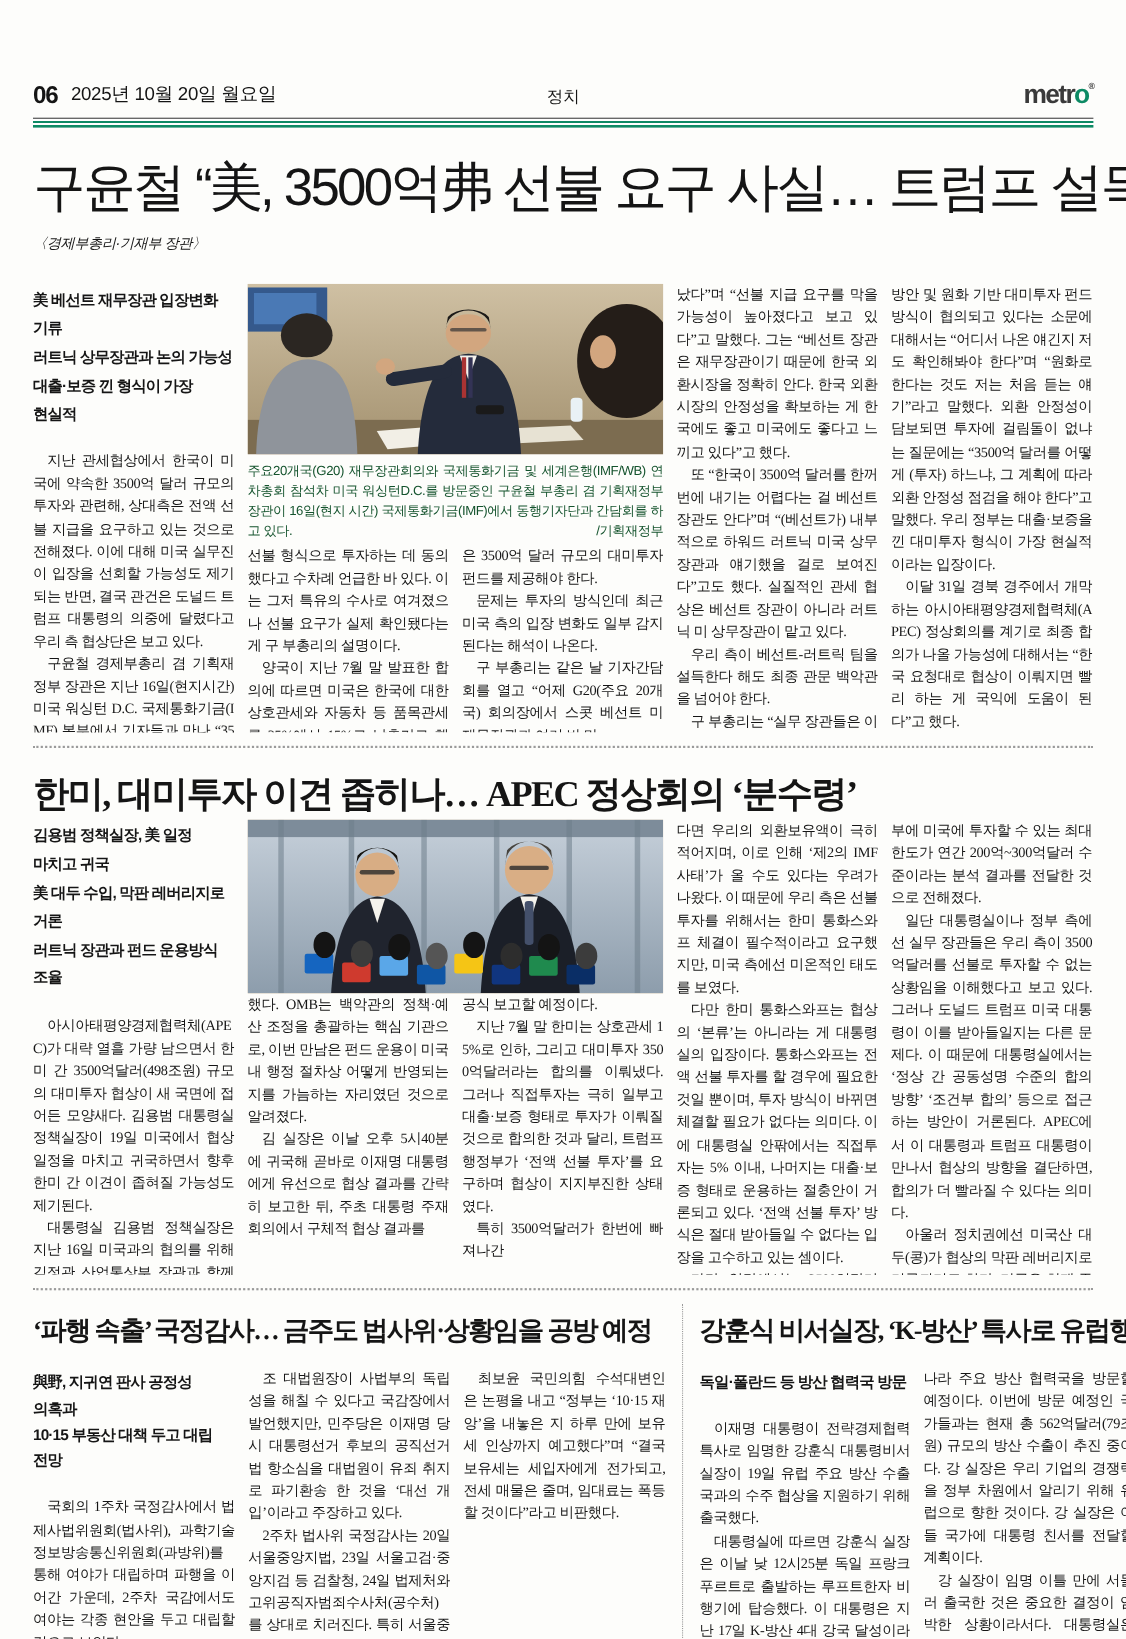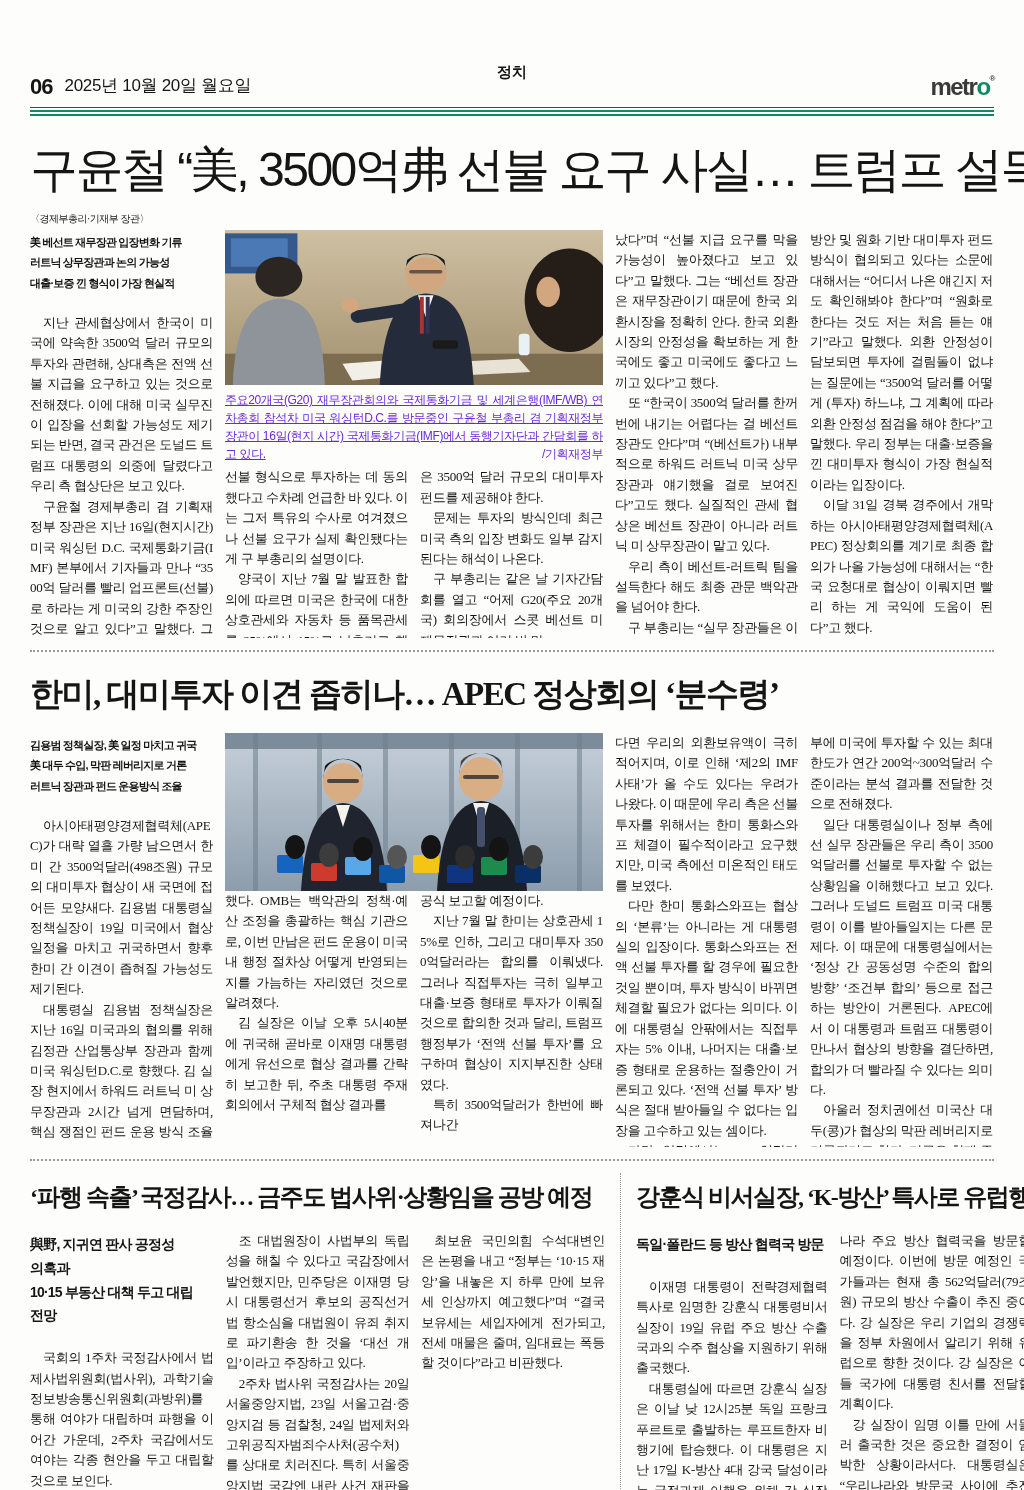--- a/index.html
+++ b/index.html
@@ -5,56 +5,56 @@
   html,body{margin:0;padding:0;background:#e9e9e9;}
   .page{
     position:relative; width:1024px; height:1490px; margin:0 auto;
     background:#fdfdfb; color:#151515; overflow:hidden; box-sizing:border-box;
     padding:0 30px; font-family:"Liberation Serif", serif;
   }
   
   .masthead{display:flex; align-items:flex-end; padding-top:44px; height:56px; position:relative;}
   .pagenum{font-family:"Liberation Sans",sans-serif; font-weight:700; font-size:22px; letter-spacing:-1px;}
   .pagedate{font-family:"Liberation Sans",sans-serif; font-size:17px; margin-left:12px; padding-bottom:3px; letter-spacing:-0.3px;}
-  .section-name{position:absolute; left:50%; transform:translateX(-50%); bottom:18px;
-    font-family:"Liberation Sans",sans-serif; font-weight:700; font-size:15px;}
+  .section-name{position:absolute; left:50%; transform:translateX(-50%); bottom:2px;
+    font-family:"Liberation Sans",sans-serif; font-weight:400; font-size:15px;}
   .brand{margin-left:auto; font-family:"Liberation Sans",sans-serif; font-weight:700; font-size:24px;
     color:#3a3a3a; letter-spacing:-1.5px; line-height:1; padding-bottom:1px;}
   .brand .o{color:#0d8a64;}
   .brand .reg{font-size:8px; vertical-align:top; color:#3a3a3a;}
   .rule-double{margin-top:7px; height:8px; border-top:1px solid #444;
     background:linear-gradient(#fff 0 2px,#0d8a64 2px 4px,#fff 4px 6px,#0d8a64 6px 8px);}
   
   .a1-head{font-family:"Liberation Sans",sans-serif; font-weight:400; font-size:48px;
     letter-spacing:-2.5px; margin:22px 0 10px; white-space:nowrap;}
-  .a1-kicker{font-family:"Liberation Sans",sans-serif; font-size:10px; margin-bottom:4px; letter-spacing:-0.5px;}
+  .a1-kicker{font-family:"Liberation Sans",sans-serif; font-size:13px; margin-bottom:28px; letter-spacing:-0.5px;font-style:italic;}
   .colset{display:flex; gap:12px; overflow:hidden;}
   .a1-cols{height:408px;}
   .col{flex:0 0 183px; overflow:hidden;}
   .mid{flex:0 0 378px; display:flex; flex-direction:column; overflow:hidden;}
   .photo{position:relative; overflow:hidden; background:#b7a78c;}
   .photo svg{display:block; width:100%; height:100%;}
   .photo1{height:186px;}
   .photo2{height:158px;}
   .caption{font-family:"Liberation Sans",sans-serif; font-size:12px; line-height:1.5;
-    padding:6px 0 4px; letter-spacing:-0.4px; text-align:justify; word-break:break-all; color:#6d28d9;text-decoration:underline;}
+    padding:6px 0 4px; letter-spacing:-0.4px; text-align:justify; word-break:break-all; color:#14532d;}
   .caption .credit{float:right; margin-left:8px;}
   .mid-cols{display:flex; gap:12px; flex:1 1 auto; overflow:hidden;}
   .mid-col{flex:1 1 0; overflow:hidden;}
   
   .seg{margin:0; font-size:13px; line-height:1.57; text-align:justify;
     word-break:break-all; letter-spacing:-0.3px;}
   .seg.ind{text-indent:13px;}
   .deck{margin:2px 0 20px;}
-  .deck .seg{font-family:"Liberation Sans",sans-serif; font-weight:700; font-size:11px;
+  .deck .seg{font-family:"Liberation Sans",sans-serif; font-weight:700; font-size:14px;
     line-height:1.85; text-align:left; text-indent:0; letter-spacing:-0.8px; word-break:keep-all;}
   
   .rule-dotted{border-top:2px dotted #9a9a9a; margin-top:12px;}
   
-  .a2-head{font-weight:700; font-size:33px; letter-spacing:-1.5px; margin:20px 0 16px; white-space:nowrap;}
+  .a2-head{font-weight:700; font-size:33px; letter-spacing:-1.5px; margin:20px 0 0; white-space:nowrap;}
   .a2-cols{height:414px;}
   
   .bottom{display:flex; gap:15px; margin-top:12px; height:330px;}
   .b-left{width:575px; flex:0 0 auto; display:flex; flex-direction:column;}
   .vrule{width:0; border-left:1px dotted #9a9a9a; flex:0 0 auto;}
   .b-right{flex:1 1 auto; display:flex; flex-direction:column;}
   .b-head{font-weight:700; font-size:24px; letter-spacing:-1.5px; margin:8px 0 18px; white-space:nowrap;}
   .b-cols{flex:1 1 auto;}
   .b-cols .col{flex:1 1 0;}
   .deck-sm .seg{font-size:14px; line-height:1.7;}

